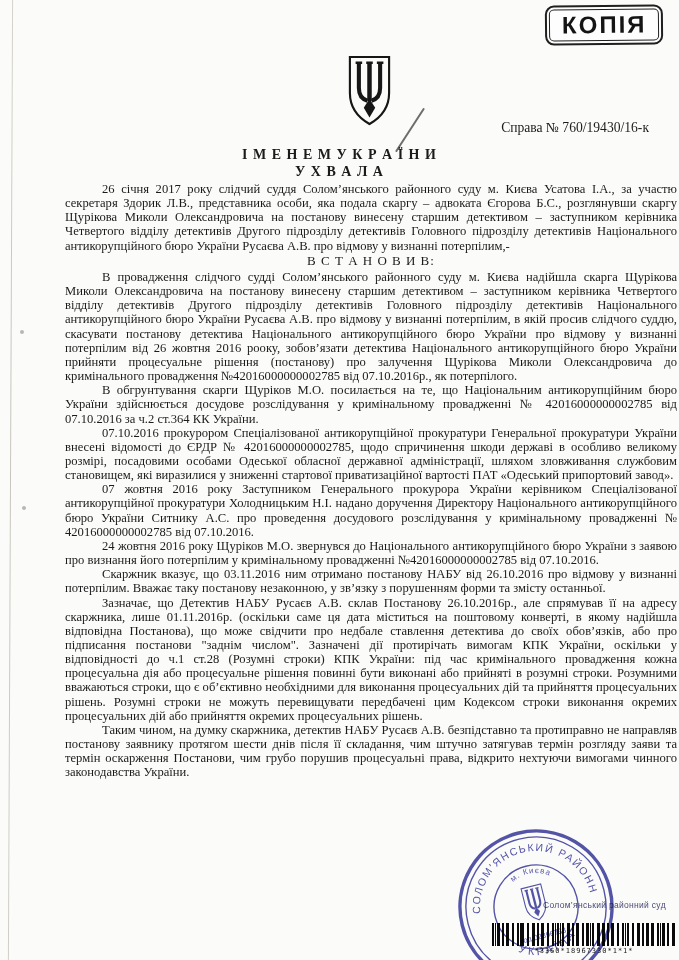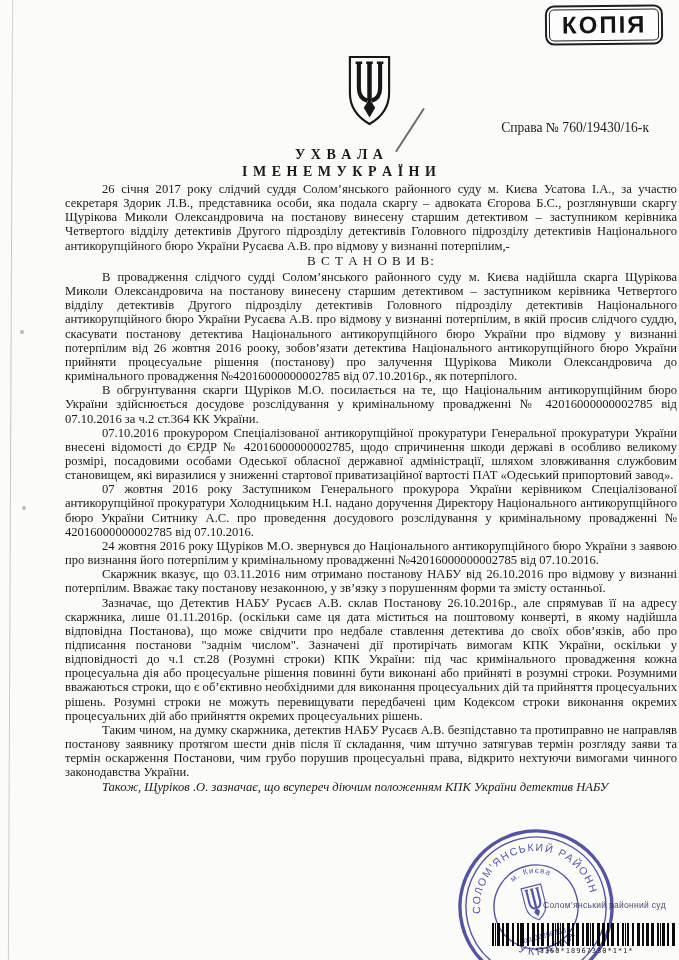--- a/index.html
+++ b/index.html
@@ -84,36 +84,35 @@
       </g>
     </defs>
     <use href="#tryzub" style="color:#161616"></use>
   </svg>
 
   <div class="header-numbers">
     <div>Справа № 760/19430/16-к</div>
   </div>
 
   <div class="doc-title">
+    <div>І М Е Н Е М   У К Р А Ї Н И</div>
     <div>У Х В А Л А</div>
-    <div>І М Е Н Е М   У К Р А Ї Н И</div>
   </div>
 
   <div class="body-text">
     <p>26 січня 2017 року слідчий суддя Солом’янського районного суду м. Києва Усатова І.А., за участю секретаря Здорик Л.В., представника особи, яка подала скаргу – адвоката Єгорова Б.С., розглянувши скаргу Щурікова Миколи Олександровича на постанову винесену старшим детективом – заступником керівника Четвертого відділу детективів Другого підрозділу детективів Головного підрозділу детективів Національного антикорупційного бюро України Русаєва А.В. про відмову у визнанні потерпілим,-</p>
     <p class="resolved">В С Т А Н О В И В:</p>
     <p>В провадження слідчого судді Солом’янського районного суду м. Києва надійшла скарга Щурікова Миколи Олександровича на постанову винесену старшим детективом – заступником керівника Четвертого відділу детективів Другого підрозділу детективів Головного підрозділу детективів Національного антикорупційного бюро України Русаєва А.В. про відмову у визнанні потерпілим, в якій просив слідчого суддю, скасувати постанову детектива Національного антикорупційного бюро України про відмову у визнанні потерпілим від 26 жовтня 2016 рооку, зобов’язати детектива Національного антикорупційного бюро України прийняти процесуальне рішення (постанову) про залучення Щурікова Миколи Олександровича до кримінального провадження №42016000000002785 від 07.10.2016р., як потерпілого.</p>
     <p>В обгрунтування скарги Щуріков М.О. посилається на те, що Національним антикорупційним бюро України здійснюється досудове розслідування у кримінальному провадженні № 42016000000002785 від 07.10.2016 за ч.2 ст.364 КК України.</p>
     <p>07.10.2016 прокурором Спеціалізованої антикорупційної прокуратури Генеральної прокуратури України внесені відомості до ЄРДР № 42016000000002785, щодо спричинення шкоди державі в особливо великому розмірі, посадовими особами Одеської обласної державної адміністрації, шляхом зловживання службовим становищем, які виразилися у зниженні стартової приватизаційної вартості ПАТ «Одеський припортовий завод».</p>
     <p>07 жовтня 2016 року Заступником Генерального прокурора України керівником Спеціалізованої антикорупційної прокуратури Холодницьким Н.І. надано доручення Директору Національного антикорупційного бюро України Ситнику А.С. про проведення досудового розслідування у кримінальному провадженні № 42016000000002785 від 07.10.2016.</p>
     <p>24 жовтня 2016 року Щуріков М.О. звернувся до Національного антикорупційного бюро України з заявою про визнання його потерпілим у кримінальному провадженні №42016000000002785 від 07.10.2016.</p>
     <p>Скаржник вказує, що 03.11.2016 ним отримано постанову НАБУ від 26.10.2016 про відмову у визнанні потерпілим. Вважає таку постанову незаконною, у зв’язку з порушенням форми та змісту останньої.</p>
     <p>Зазначає, що Детектив НАБУ Русаєв А.В. склав Постанову 26.10.2016р., але спрямував її на адресу скаржника, лише 01.11.2016р. (оскільки саме ця дата міститься на поштовому конверті, в якому надійшла відповідна Постанова), що може свідчити про недбале ставлення детектива до своїх обов’язків, або про підписання постанови "заднім числом". Зазначені дії протирічать вимогам КПК України, оскільки у відповідності до ч.1 ст.28 (Розумні строки) КПК України: під час кримінального провадження кожна процесуальна дія або процесуальне рішення повинні бути виконані або прийняті в розумні строки. Розумними вважаються строки, що є об’єктивно необхідними для виконання процесуальних дій та прийняття процесуальних рішень. Розумні строки не можуть перевищувати передбачені цим Кодексом строки виконання окремих процесуальних дій або прийняття окремих процесуальних рішень.</p>
     <p>Таким чином, на думку скаржника, детектив НАБУ Русаєв А.В. безпідставно та протиправно не направляв постанову заявнику протягом шести днів після її складання, чим штучно затягував термін розгляду заяви та термін оскарження Постанови, чим грубо порушив процесуальні права, відкрито нехтуючи вимогами чинного законодавства України.</p>
-    <p class="closing">Також, Щуріков .О. зазначає, що всупереч діючим положенням КПК України детектив НАБУ</p>
   </div>
 
   <span class="seal-caption">Солом’янський районний суд</span>
 
   <div class="barcode-wrap">
     <div class="barcode-bars"></div>
     <span class="barcode-number">*3360*18967330*1*1*</span>
   </div>
 
   <svg class="seal" viewBox="0 0 160 160">

